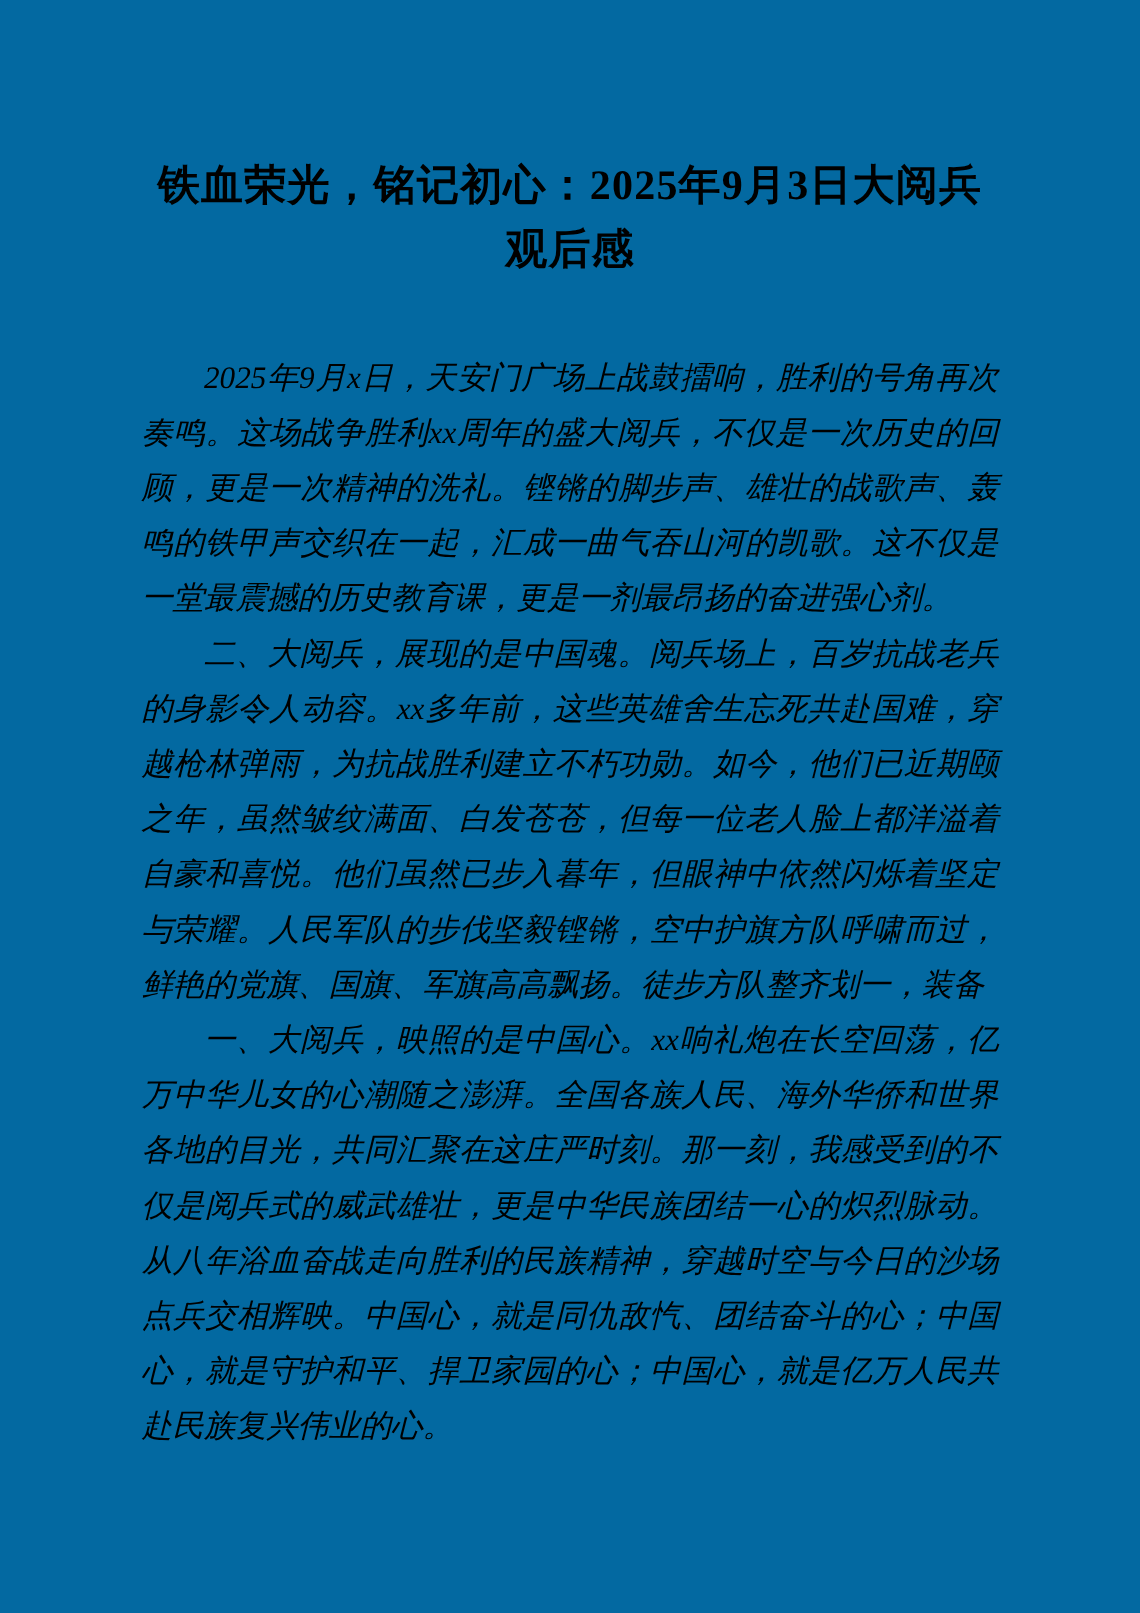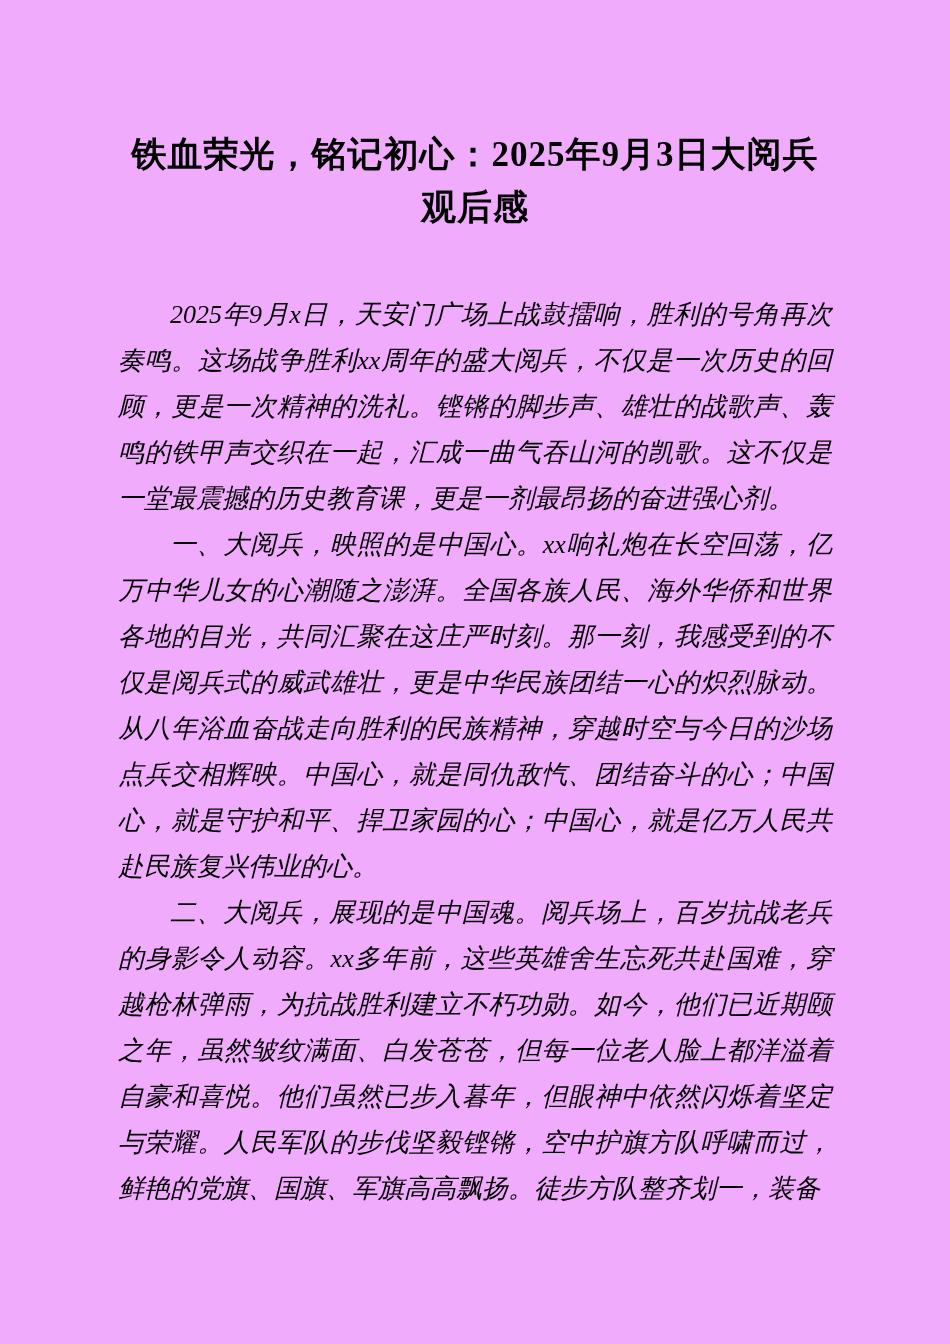--- a/index.html
+++ b/index.html
@@ -5,21 +5,21 @@
   html, body {
     margin: 0;
     padding: 0;
     background: #ffffff;
   }
   .page {
     position: relative;
     width: 950px;
     height: 1344px;
     margin: 0 auto;
-    background: #f0abfc;
+    background: #0369a1;
     overflow: hidden;
     box-sizing: border-box;
     padding: 128px 118px 0 118px;
     font-family: "Liberation Serif", "DejaVu Serif", serif;
     color: #000000;
   }
   .doc-title {
     margin: 0 0 58px 0;
     font-size: 35px;
     font-weight: 700;
@@ -44,16 +44,16 @@
     margin-top: 0;
   }
 </style>
 </head>
 <body>
 
 <div class="page">
   <h1 class="doc-title">铁血荣光，铭记初心：2025年9月3日大阅兵观后感</h1>
   <div class="doc-body">
     <p class="para">2025年9月x日，天安门广场上战鼓擂响，胜利的号角再次奏鸣。这场战争胜利xx周年的盛大阅兵，不仅是一次历史的回顾，更是一次精神的洗礼。铿锵的脚步声、雄壮的战歌声、轰鸣的铁甲声交织在一起，汇成一曲气吞山河的凯歌。这不仅是一堂最震撼的历史教育课，更是一剂最昂扬的奋进强心剂。</p>
+    <p class="para">二、大阅兵，展现的是中国魂。阅兵场上，百岁抗战老兵的身影令人动容。xx多年前，这些英雄舍生忘死共赴国难，穿越枪林弹雨，为抗战胜利建立不朽功勋。如今，他们已近期颐之年，虽然皱纹满面、白发苍苍，但每一位老人脸上都洋溢着自豪和喜悦。他们虽然已步入暮年，但眼神中依然闪烁着坚定与荣耀。人民军队的步伐坚毅铿锵，空中护旗方队呼啸而过，鲜艳的党旗、国旗、军旗高高飘扬。徒步方队整齐划一，装备</p>
     <p class="para">一、大阅兵，映照的是中国心。xx响礼炮在长空回荡，亿万中华儿女的心潮随之澎湃。全国各族人民、海外华侨和世界各地的目光，共同汇聚在这庄严时刻。那一刻，我感受到的不仅是阅兵式的威武雄壮，更是中华民族团结一心的炽烈脉动。从八年浴血奋战走向胜利的民族精神，穿越时空与今日的沙场点兵交相辉映。中国心，就是同仇敌忾、团结奋斗的心；中国心，就是守护和平、捍卫家园的心；中国心，就是亿万人民共赴民族复兴伟业的心。</p>
-    <p class="para">二、大阅兵，展现的是中国魂。阅兵场上，百岁抗战老兵的身影令人动容。xx多年前，这些英雄舍生忘死共赴国难，穿越枪林弹雨，为抗战胜利建立不朽功勋。如今，他们已近期颐之年，虽然皱纹满面、白发苍苍，但每一位老人脸上都洋溢着自豪和喜悦。他们虽然已步入暮年，但眼神中依然闪烁着坚定与荣耀。人民军队的步伐坚毅铿锵，空中护旗方队呼啸而过，鲜艳的党旗、国旗、军旗高高飘扬。徒步方队整齐划一，装备</p>
   </div>
 </div>
 
 </body></html>

